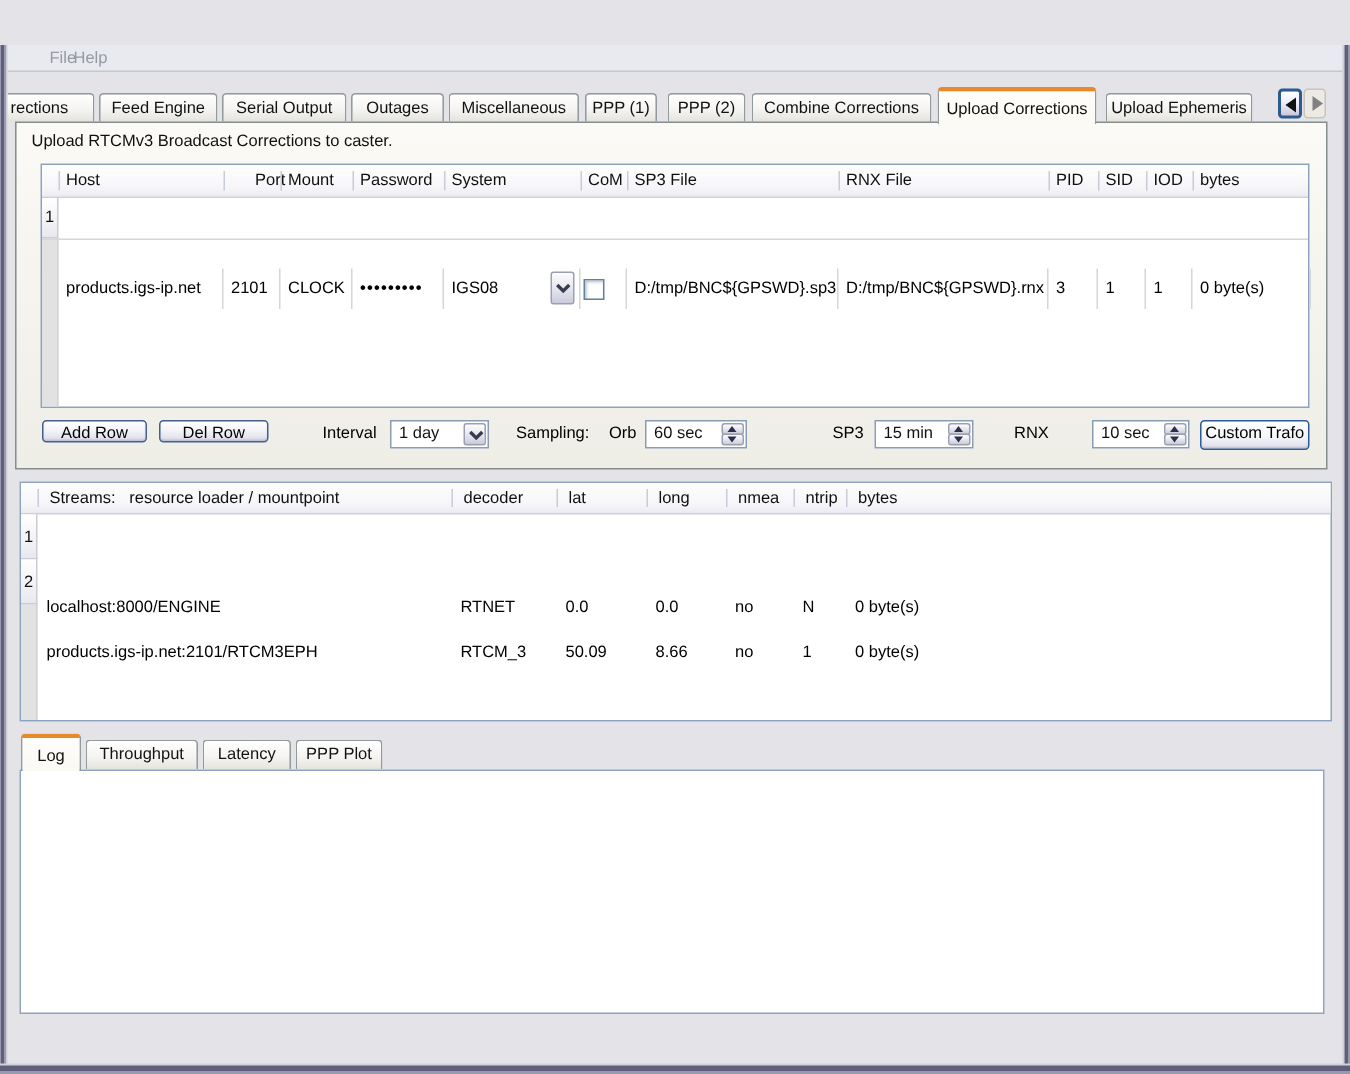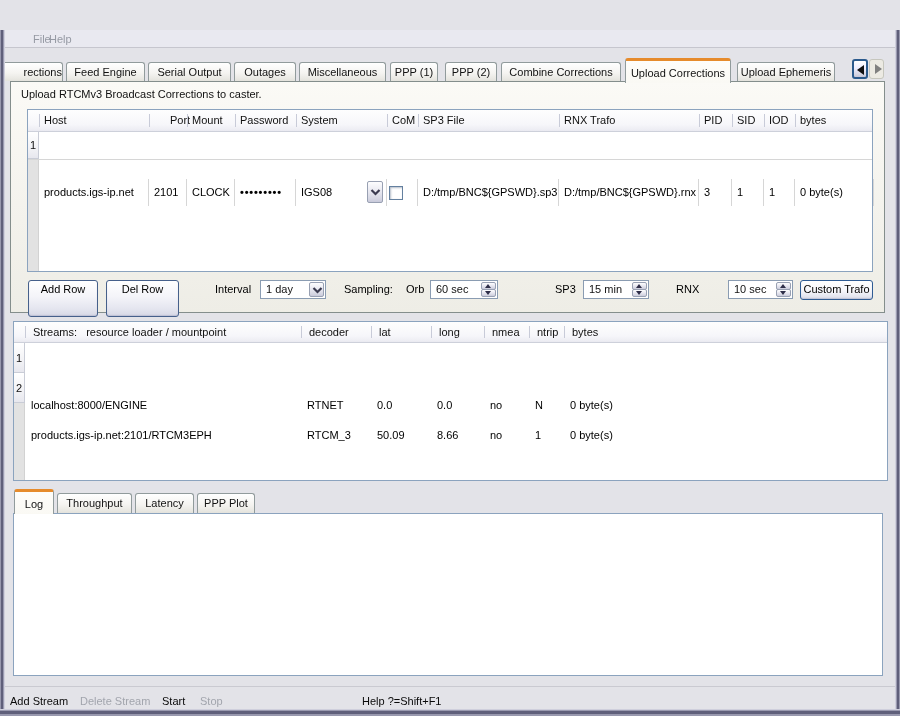--- a/index.html
+++ b/index.html
@@ -45,21 +45,21 @@
     background:linear-gradient(270deg,#9898ae 0 1px,#5f5f7a 1px 3px,#9a9ab0 3px 4px,#cfcfdc 4px 5px);}
   #win-border-bottom{position:absolute;left:0;right:0;bottom:0;height:7px;
     background:linear-gradient(180deg,#cfcfdc 0 1px,#9a9ab0 1px 2px,#5f5f7a 2px 5px,#9898ae 5px 7px);}
   
   .tab{
     position:absolute;border:1px solid #919b9c;border-bottom:none;
     border-radius:3px 3px 0 0;text-align:center;white-space:nowrap;overflow:hidden;
     background:linear-gradient(180deg,#ffffff,#f5f4f1 55%,#eae9e4 85%,#e3e2dc);
     z-index:2;
   }
-  .tab.square-left{border-left:none;border-radius:0 3px 0 0;text-align:right;padding-left:2px;}
+  .tab.square-left{border-left:none;border-radius:0 3px 0 0;text-align:left;padding-left:2px;}
   .tab.top-row{top:62px;height:19px;line-height:18px;}
   .tab.top-row.active{top:58px;height:25px;line-height:24px;}
   .tab.bot-row{top:493px;height:20px;line-height:19px;}
   .tab.bot-row.active{top:489px;height:25px;line-height:24px;}
   .tab.active{
     background:linear-gradient(180deg,#fefdfa,#faf9f4);
     border-top:3px solid #e68b2c;z-index:4;
   }
   .tab-scroll{position:absolute;top:59px;height:20px;border-radius:3px;z-index:2;}
   #tab-scroll-left{
@@ -93,21 +93,21 @@
     border-bottom:1px solid #cdd0da;}
   .tbl-header .hsep{position:absolute;top:4px;bottom:4px;width:1px;background:#c8cbd8;}
   .hcell{position:absolute;top:0;bottom:0;line-height:21px;white-space:pre;overflow:hidden;color:#101010;}
   .vhdr-strip{position:absolute;background:#e2e2e2;border-right:1px solid #d2d2d2;}
   .vhdr-cell{position:absolute;background:linear-gradient(180deg,#ffffff,#f0f0f4 70%,#e7e7ee);
     border-right:1px solid #c9ccd6;border-bottom:1px solid #c9ccd6;
     text-align:center;color:#101010;}
   .dcell{position:absolute;white-space:pre;overflow:hidden;color:#000;margin-top:47px;}
   
   .xp-btn{
-    position:absolute;height:37px;line-height:17px;text-align:center;
+    position:absolute;height:15px;line-height:17px;text-align:center;
     border:1px solid #46608b;border-radius:3px;color:#000;
     background:linear-gradient(180deg,#ffffff,#f4f4f9 45%,#e4e5ef 80%,#d7d8e5);
     box-shadow:inset 0 -1px 1px rgba(160,165,190,.45);
   }
   .xp-btn.accent{border:1px solid #2f5c94;height:20px;
     background:linear-gradient(180deg,#ffffff,#f6f6fa 55%,#e3e4ee 88%,#d9dae7);}
   .xp-field{
     position:absolute;height:19px;background:#fff;border:1px solid #8a9cb2;
   }
   .xp-field .val{position:absolute;left:5px;top:0;height:17px;line-height:17px;white-space:pre;}
@@ -187,21 +187,21 @@
         <div class="hcell" style="left: 164px; width: 42px;">Mount</div>
         <div class="hsep" style="left: 207px;"></div>
         <div class="hcell" style="left: 212px; width: 55px;">Password</div>
         <div class="hsep" style="left: 268px;"></div>
         <div class="hcell" style="left: 273px; width: 85px;">System</div>
         <div class="hsep" style="left: 359px;"></div>
         <div class="hcell" style="left: 364px; width: 25px;">CoM</div>
         <div class="hsep" style="left: 390px;"></div>
         <div class="hcell" style="left: 395px; width: 135px;">SP3 File</div>
         <div class="hsep" style="left: 531px;"></div>
-        <div class="hcell" style="left: 536px; width: 134px;">RNX Trafo</div>
+        <div class="hcell" style="left: 536px; width: 134px;">RNX File</div>
         <div class="hsep" style="left: 671px;"></div>
         <div class="hcell" style="left: 676px; width: 27px;">PID</div>
         <div class="hsep" style="left: 704px;"></div>
         <div class="hcell" style="left: 709px; width: 26px;">SID</div>
         <div class="hsep" style="left: 736px;"></div>
         <div class="hcell" style="left: 741px; width: 25px;">IOD</div>
         <div class="hsep" style="left: 767px;"></div>
         <div class="hcell" style="left: 772px; width: 73px;">bytes</div>
       </div>
       <div class="vhdr-strip" style="left: 0px; width: 11px; top: 50px; bottom: 0px;"></div>
@@ -319,24 +319,17 @@
 
   <div id="tabbar-bottom">
       <div class="tab bot-row active" style="left: 14px; width: 40px;"><span>Log</span></div>
       <div class="tab bot-row" style="left: 57px; width: 75px;"><span>Throughput</span></div>
       <div class="tab bot-row" style="left: 135px; width: 59px;"><span>Latency</span></div>
       <div class="tab bot-row" style="left: 197px; width: 58px;"><span>PPP Plot</span></div>
     </div>
 
   <div id="logbox" class="tbl" style="left:13px;top:513px;width:870px;height:163px;z-index:3;"></div>
 
-  <div id="statusbar">
-      <span class="status-item enabled" style="left: 5px;">Add Stream</span>
-      <span class="status-item disabled" style="left: 75px;">Delete Stream</span>
-      <span class="status-item enabled" style="left: 157px;">Start</span>
-      <span class="status-item disabled" style="left: 195px;">Stop</span>
-      <span class="status-item enabled" style="left: 357px;">Help ?=Shift+F1</span>
-    </div>
 
   <div id="win-border-left"></div>
   <div id="win-border-right"></div>
   <div id="win-border-bottom"></div>
 </div>
 
 </body></html>

